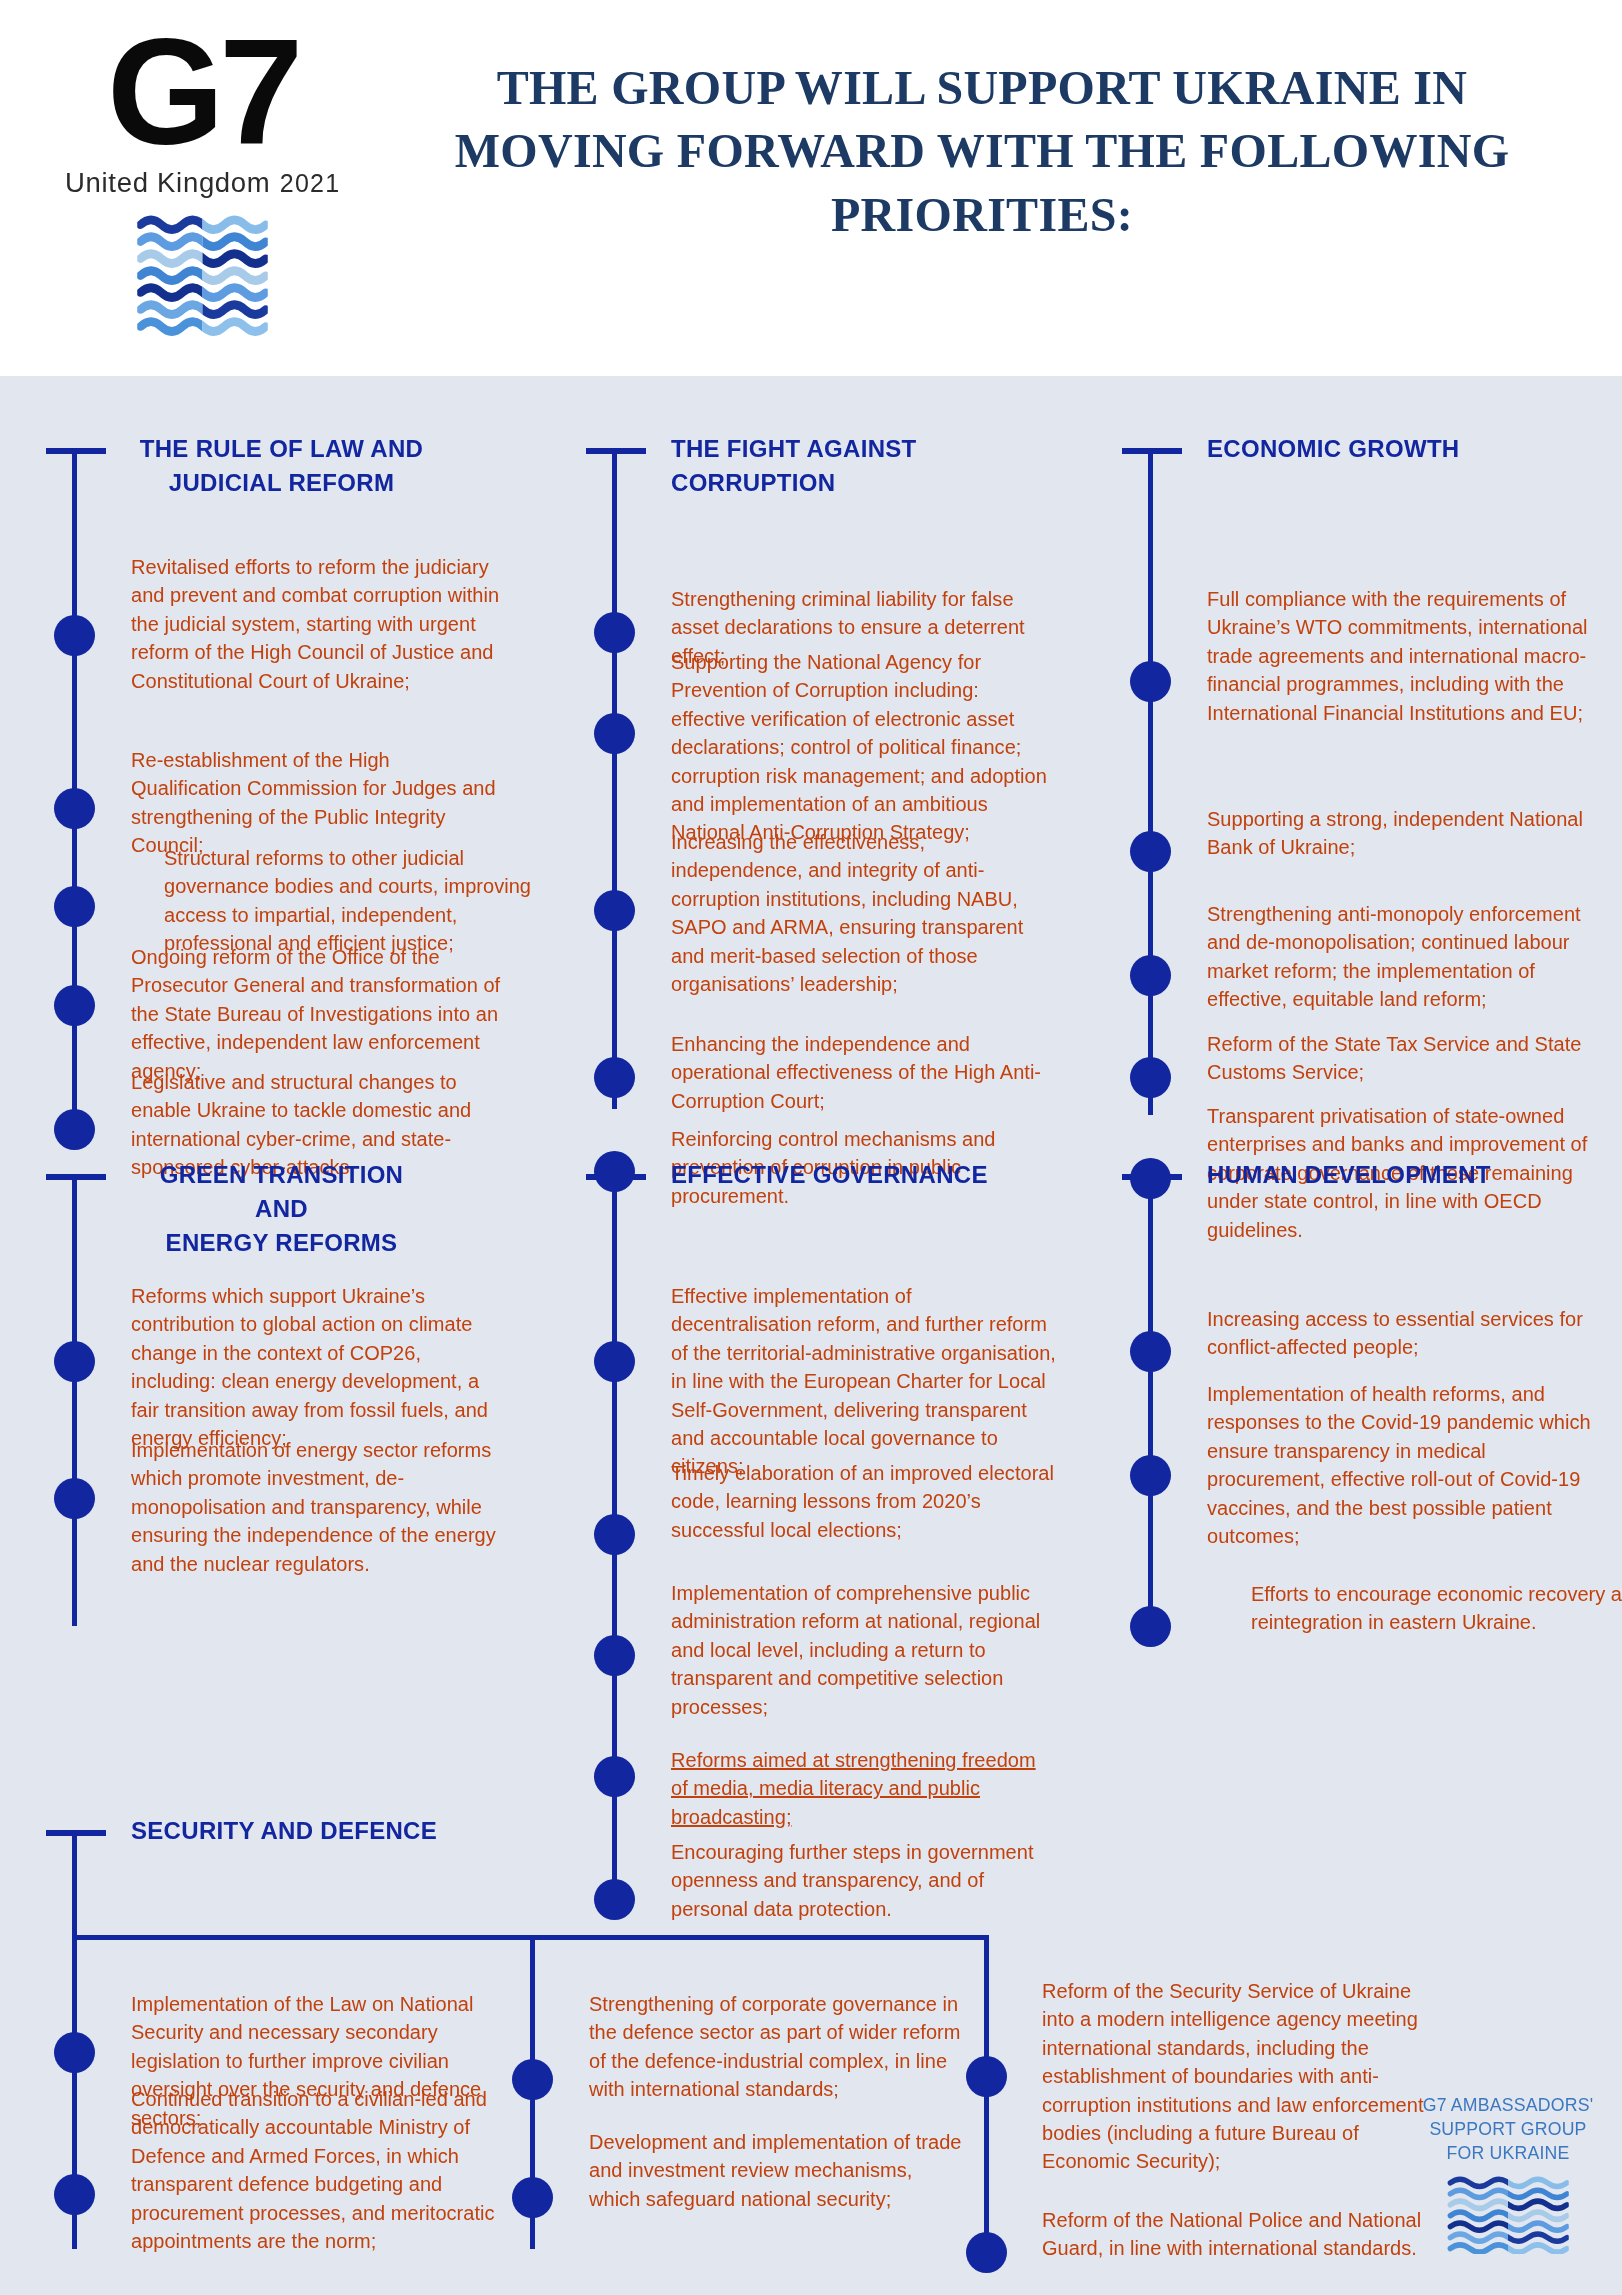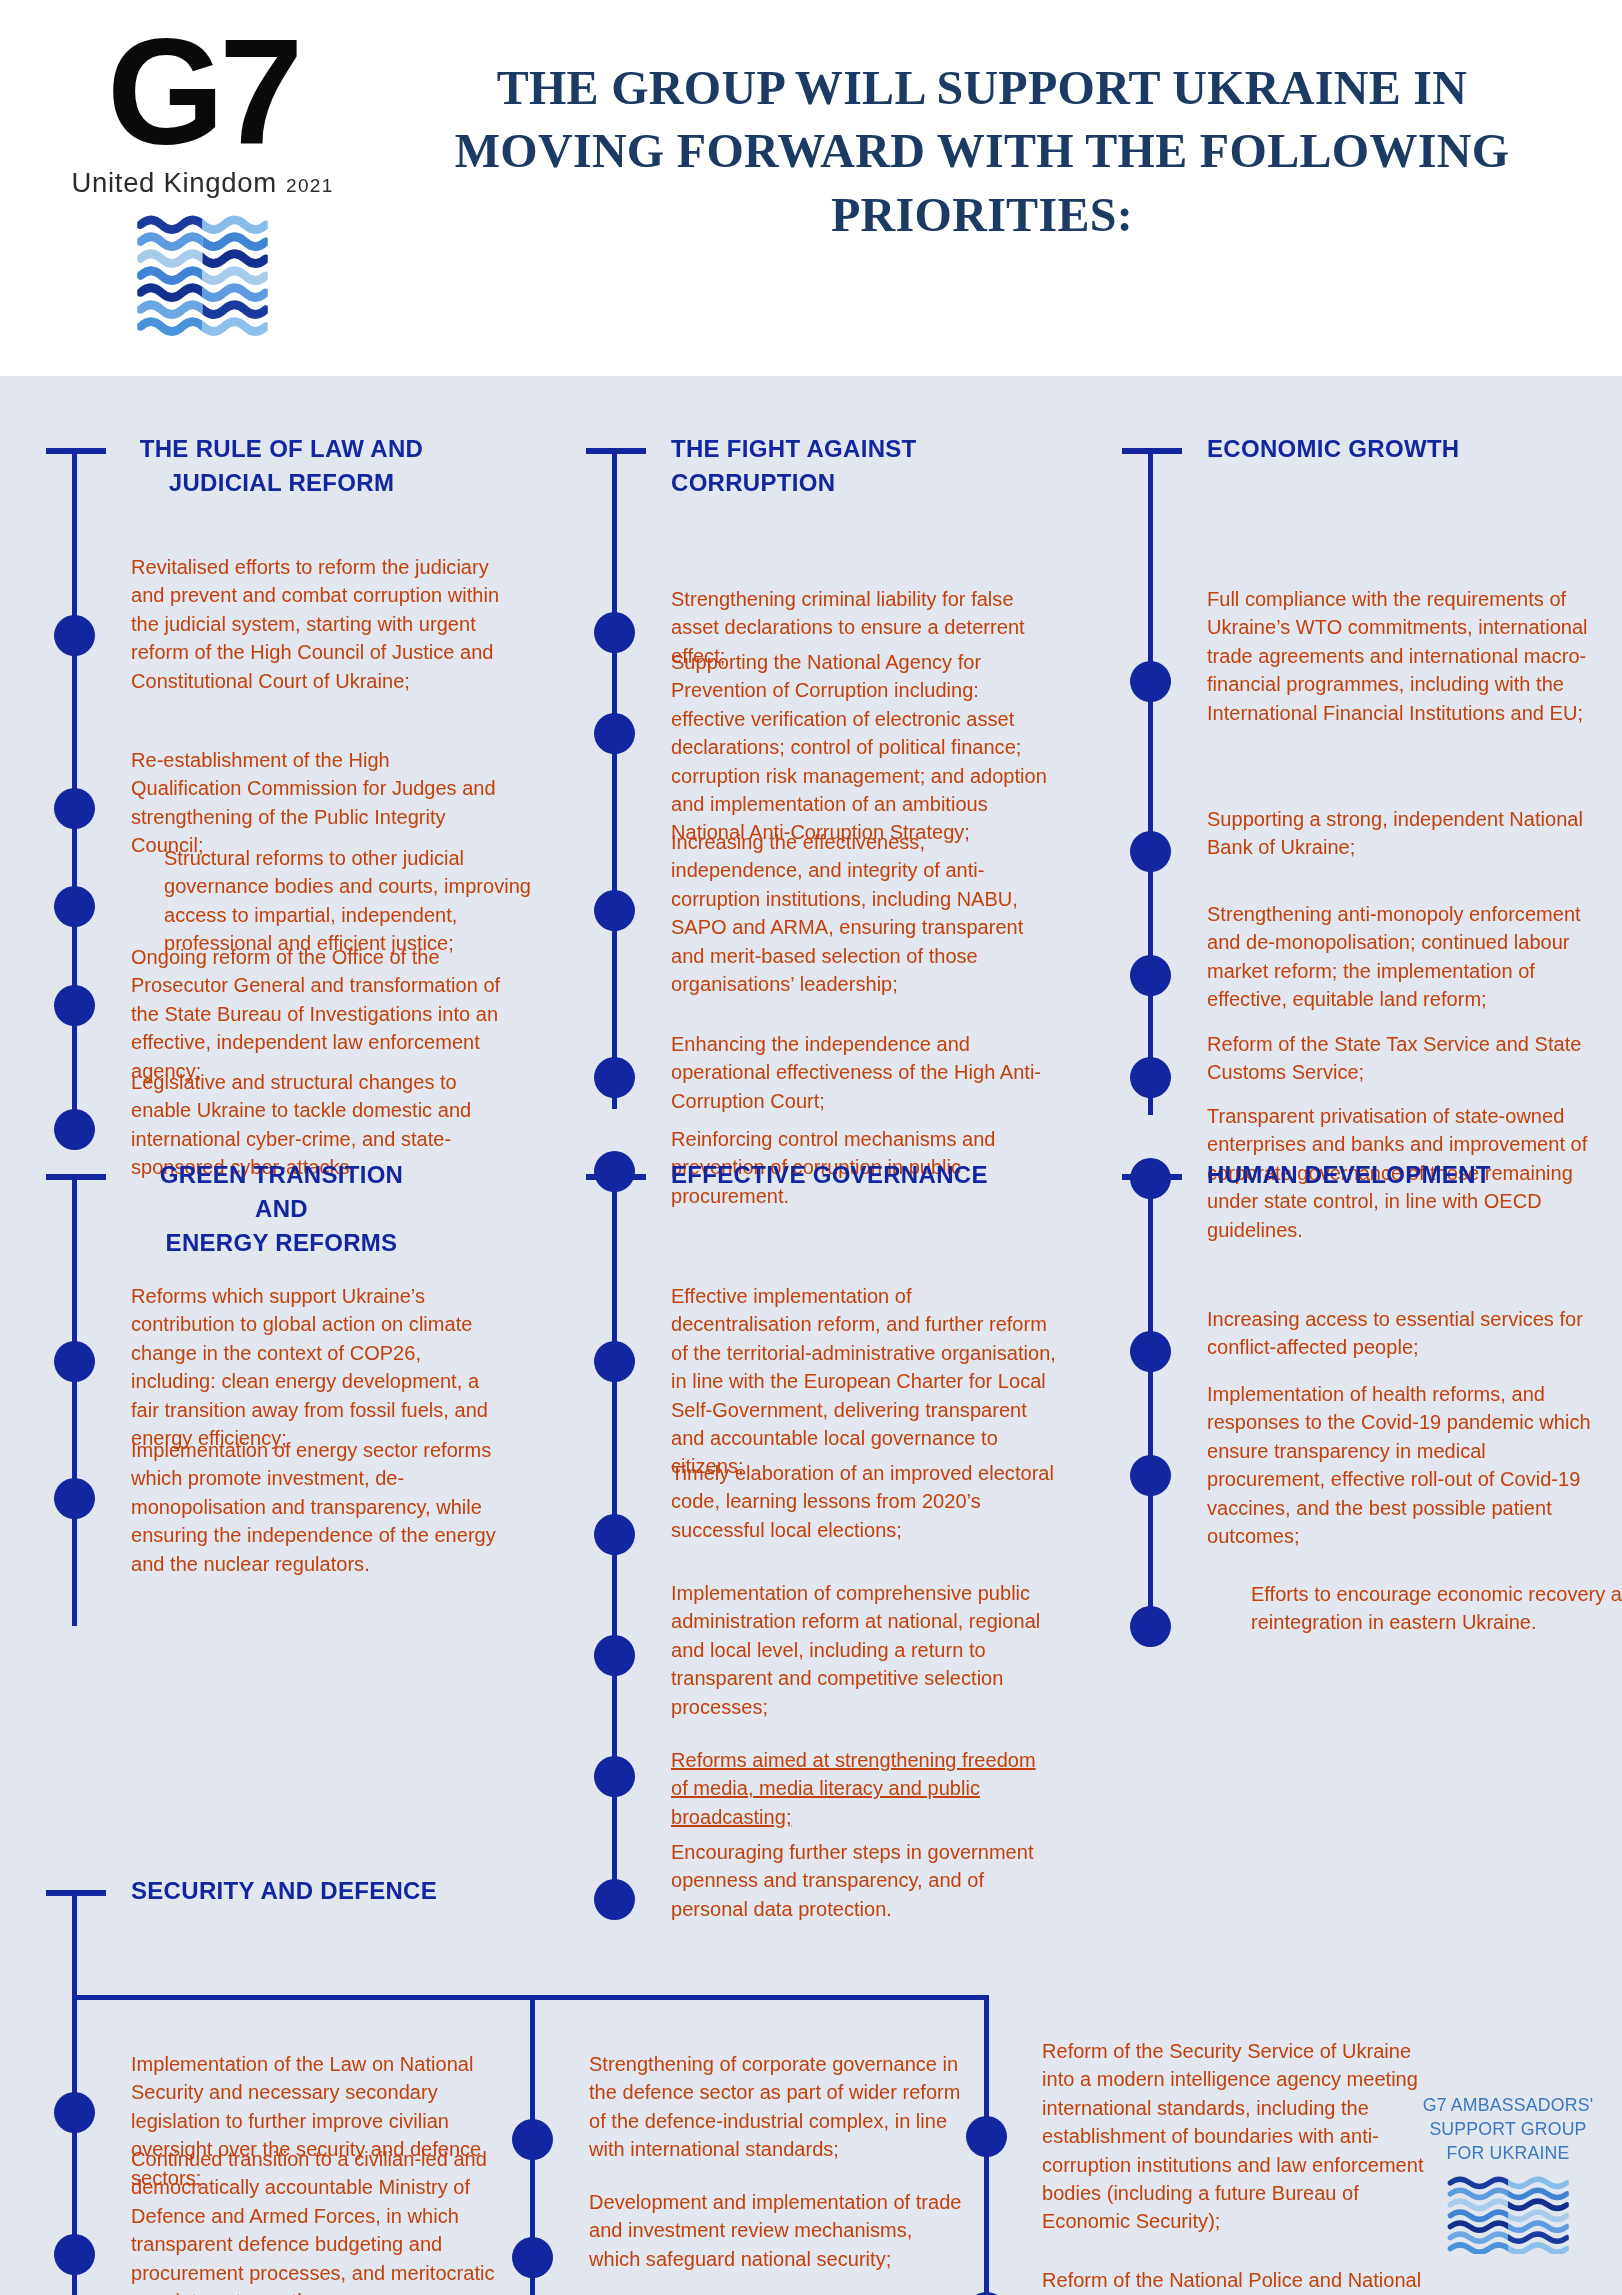--- a/index.html
+++ b/index.html
@@ -30,21 +30,21 @@
     margin-top:6.5px;
   }
   .logo-sub {
     font-family:"Liberation Sans", sans-serif;
     font-size:27.5px;
     color:#2b2b2b;
     letter-spacing:0.7px;
     margin-top:3.9px;
     white-space:nowrap;
   }
-  .logo-sub .yr { font-size:19px; margin-left:9.2px; letter-spacing:1.3px; }
+  .logo-sub .yr { font-size:25px; margin-left:9.2px; letter-spacing:1.3px; }
   .waves-wrap { margin-top:14.4px; display:flex; justify-content:center; }
 
   .title {
     position:absolute;
     left:419px; top:56px; width:1126px;
     text-align:center;
     color:#1c3a63;
     font-family:"Liberation Serif", serif;
     font-weight:bold;
     font-size:48px;
@@ -237,21 +237,21 @@
     <div class="cap"></div>
     <div class="sec-title" style="left:59px; top:-16.4px; width:393px;">HUMAN DEVELOPMENT</div>
     <div class="dot" style="top:157px;"></div>
     <div class="body-text" style="left:59px; top:131px; width:393px;">Increasing access to essential services for conflict-affected people;</div>
     <div class="dot" style="top:281px;"></div>
     <div class="body-text" style="left:59px; top:206px; width:399px;">Implementation of health reforms, and responses to the Covid-19 pandemic which ensure transparency in medical procurement, effective roll-out of Covid-19 vaccines, and the best possible patient outcomes;</div>
     <div class="dot" style="top:432px;"></div>
     <div class="body-text" style="left:59px; top:406px; width:399px;margin-left:44px;">Efforts to encourage economic recovery and reintegration in eastern Ukraine.</div>
   </div>
 
-  <div class="sec-band" style="left:72px; top:1514px; width:1472px; height:393px;">
+  <div class="sec-band" style="left:72px; top:1454px; width:1472px; height:393px;">
 
     <div class="spine" style="left:0; top:0; width:4.6px; height:108px;"></div>
     <div class="cap" style="left:-26px; top:0;"></div>
     <div class="sec-title" style="left:59px; top:-16.4px; width:458px;">SECURITY AND DEFENCE</div>
 
     <div class="band-h" style="left:0; top:105px; width:916px;"></div>
 
     <div class="band-v" style="left:0;    top:105px; height:314px;"></div>
     <div class="band-v" style="left:458px; top:105px; height:314px;"></div>
     <div class="band-v" style="left:912px; top:105px; height:314px;"></div>

